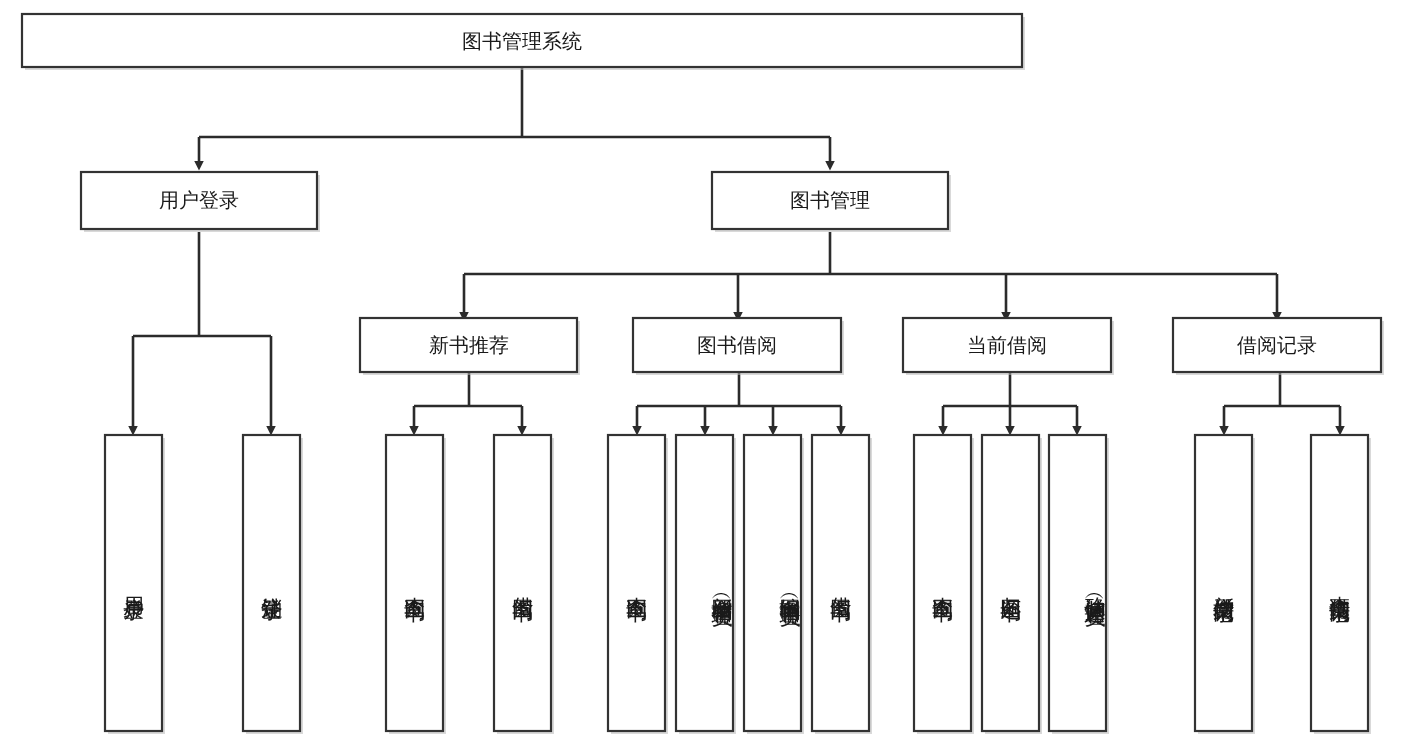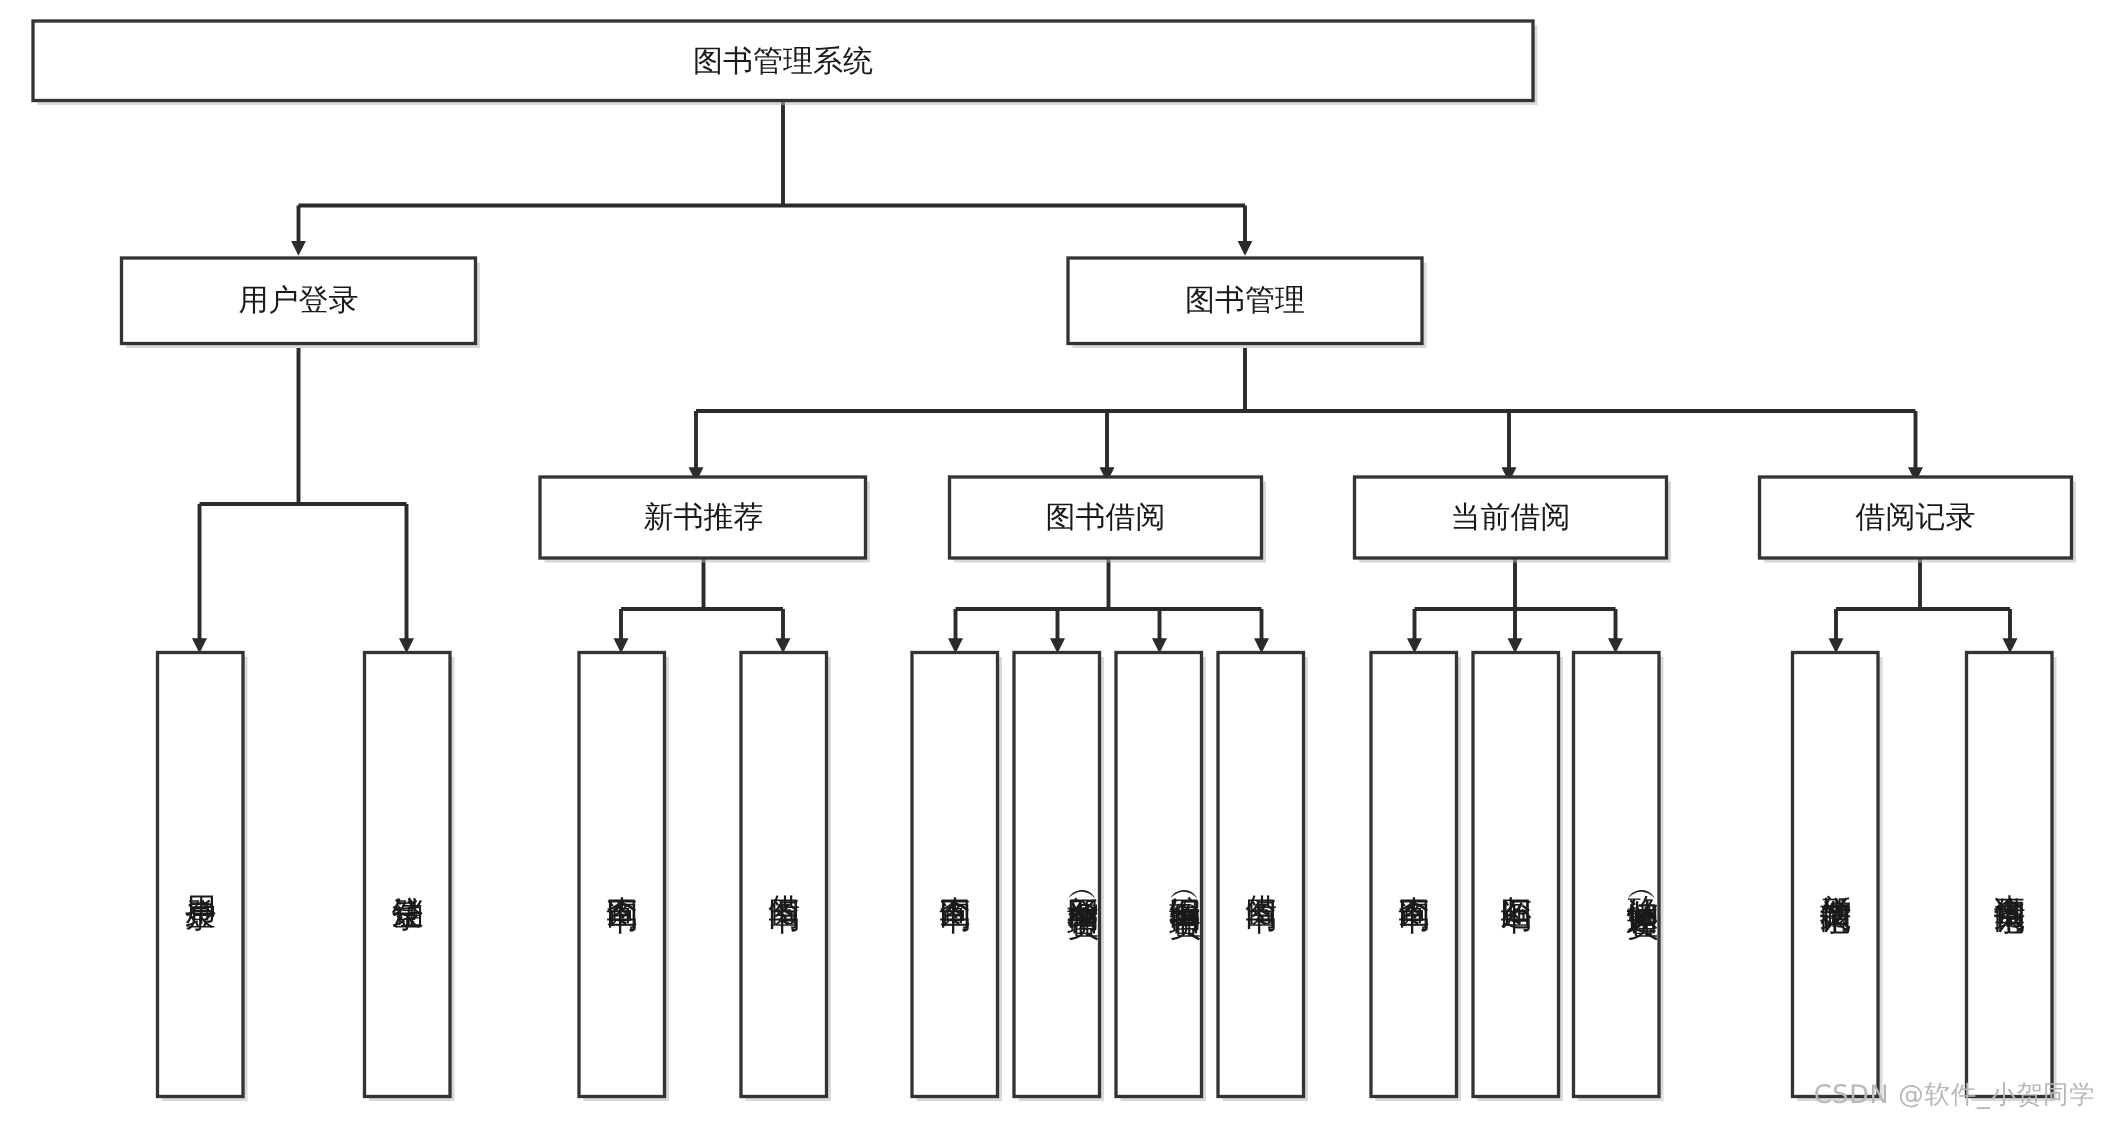--- a/index.html
+++ b/index.html
@@ -260,15 +260,14 @@
   <div class="node-label-v" style="left:744px; top:435px; width:57px; height:296px; align-items:flex-start; padding-top:8px; box-sizing:border-box;">编辑图书（管理员）</div>
   <div class="node-label-v" style="left:812px; top:435px; width:57px; height:296px;">借阅图书</div>
 
   <div class="node-label-v" style="left:914px; top:435px; width:57px; height:296px;">查询图书</div>
   <div class="node-label-v" style="left:982px; top:435px; width:57px; height:296px;">归还图书</div>
   <div class="node-label-v" style="left:1049px; top:435px; width:57px; height:296px; align-items:flex-start; padding-top:8px; box-sizing:border-box;">确认归还（管理员）</div>
 
   <div class="node-label-v" style="left:1195px; top:435px; width:57px; height:296px;">新增借阅记录</div>
   <div class="node-label-v" style="left:1311px; top:435px; width:57px; height:296px;">查询借阅记录</div>
 
-  <div class="watermark">CSDN @软件_小贺同学</div>
 
 </div>
 
 </body></html>

